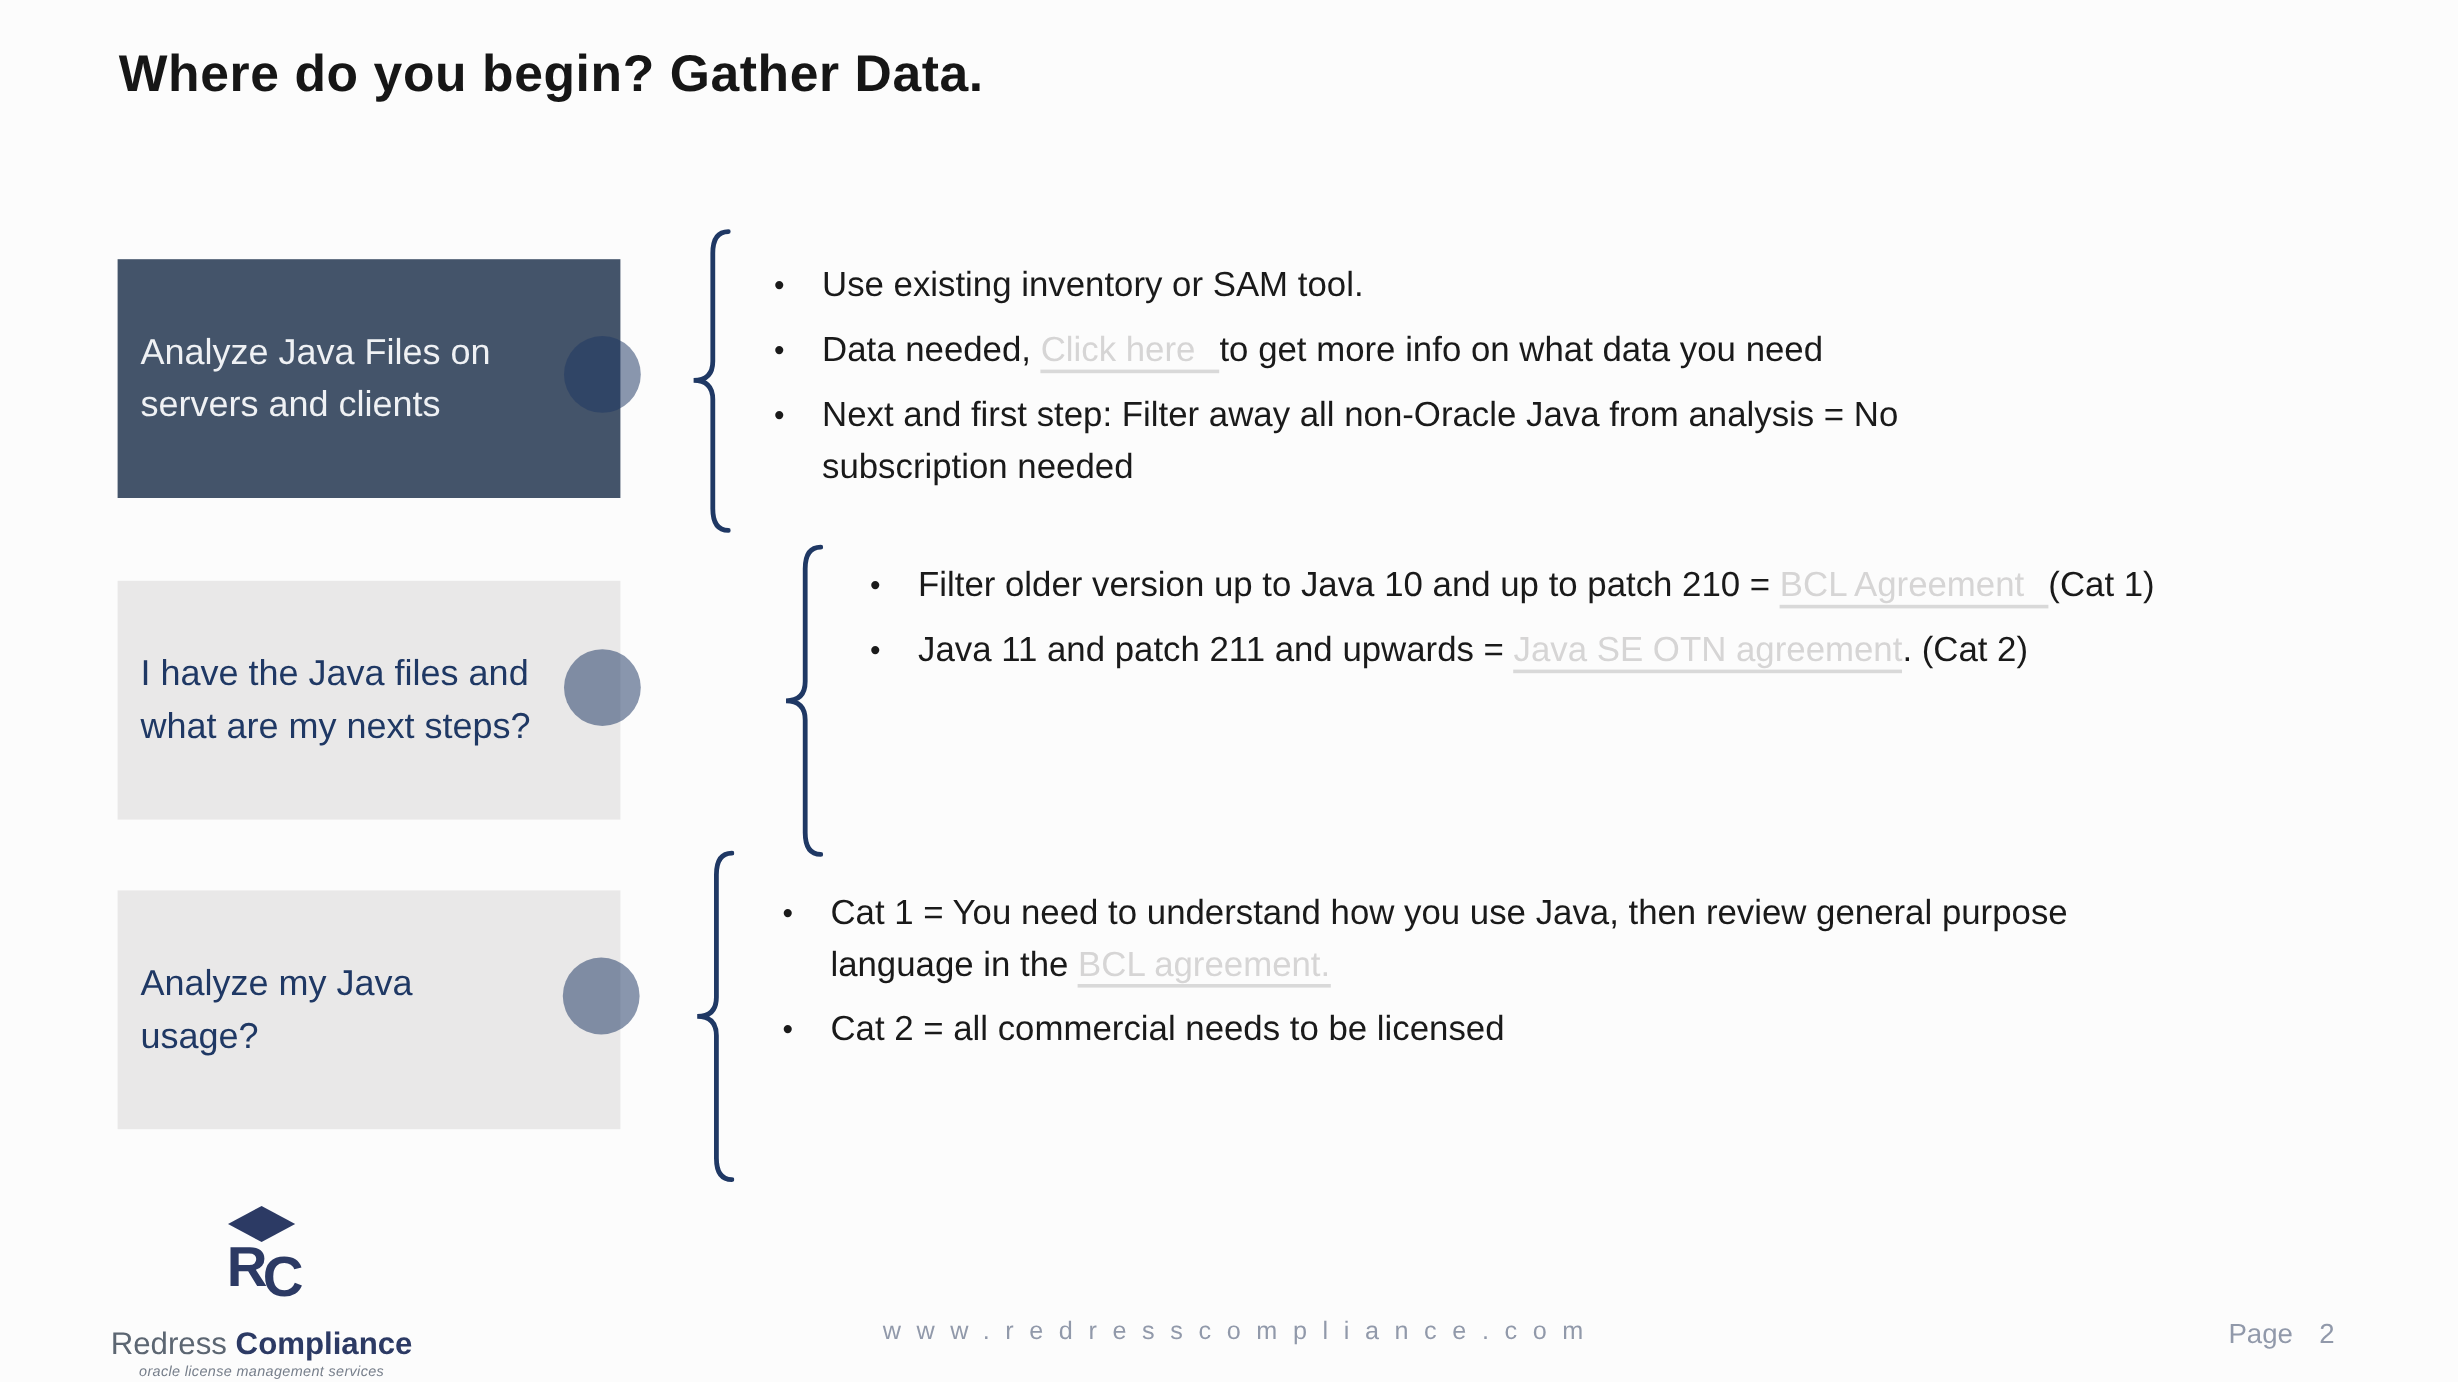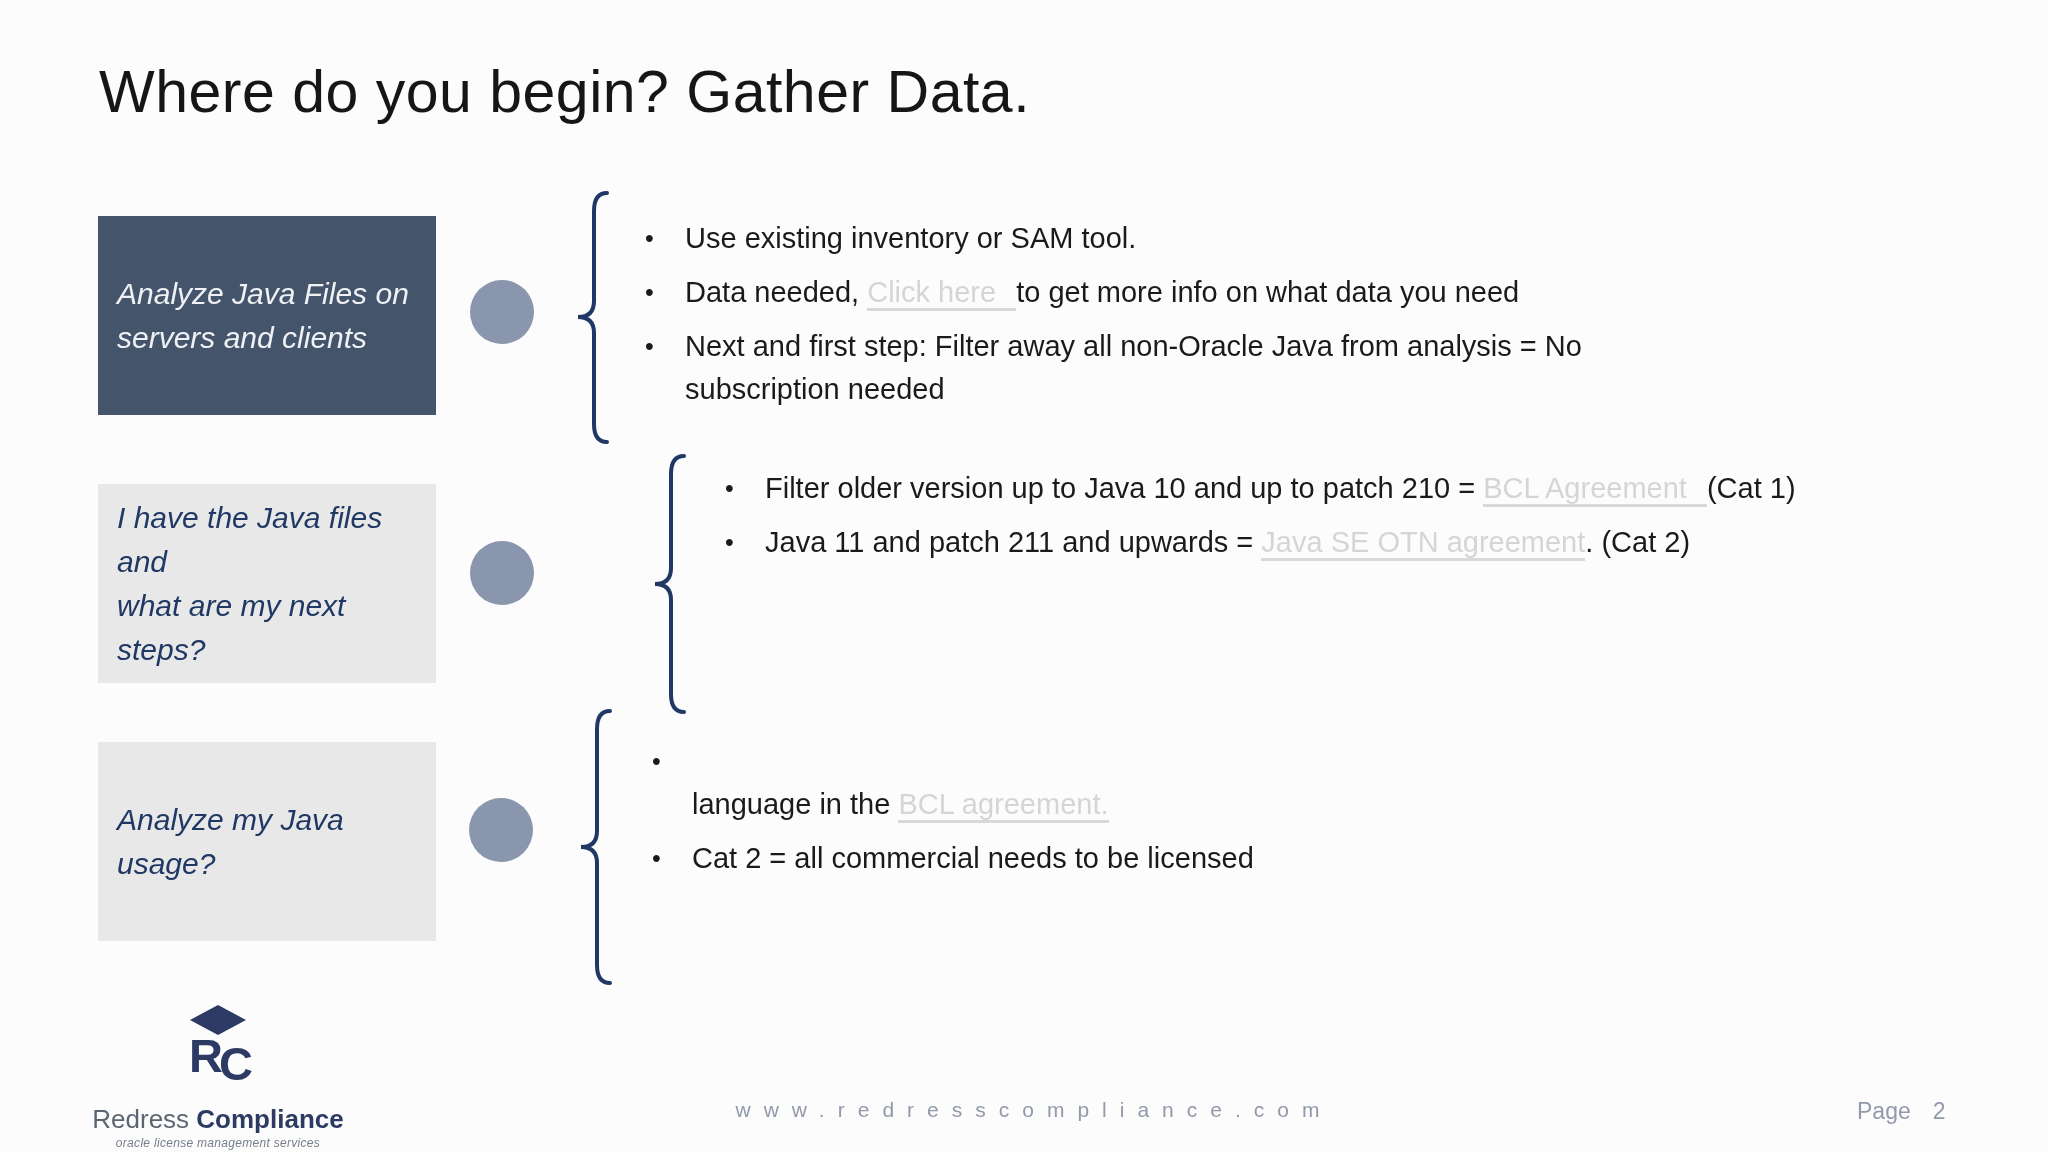--- a/index.html
+++ b/index.html
@@ -7,25 +7,25 @@
     --background:#FCFCFC; --title-text:#161616; --body-text:#1A1A1A;
     --dark-box-bg:#44546A; --dark-box-text:#EFF1F4; --light-box-bg:#E9E8E8;
     --navy:#1F3864; --link-gray:#D6D5D5; --link-underline:#D9D9D9; --footer-gray:#9199AA;
     --brand-light:#5C6672; --brand-bold:#2C3A64; --tagline-gray:#767E8A;
   }
   *{margin:0;padding:0;box-sizing:border-box;}
   html,body{width:2048px;height:1152px;overflow:hidden;}
   body{font-family:"Liberation Sans","DejaVu Sans",sans-serif;background:var(--background);}
   .slide{position:relative;width:2048px;height:1152px;background:var(--background);}
 
-  .slide-title{position:absolute;left:99px;top:38px;font-size:59px;font-weight:400;
-    color:var(--title-text);letter-spacing:0.5px;margin-top:20px;}
+  .slide-title{position:absolute;left:99px;top:38px;font-size:43px;font-weight:700;
+    color:var(--title-text);letter-spacing:0.5px;}
 
-  .step-box{position:absolute;left:98px;width:338px;height:199px;display:flex;
-    align-items:center;padding-left:19px;font-size:30px;line-height:44px;font-style:italic;}
+  .step-box{position:absolute;left:98px;width:419px;height:199px;display:flex;
+    align-items:center;padding-left:19px;font-size:30px;line-height:44px;}
   .step-box.dark{background:var(--dark-box-bg);color:var(--dark-box-text);}
   .step-box.light{background:var(--light-box-bg);color:var(--navy);}
   .box-1{top:216px;} .box-2{top:484px;} .box-3{top:742px;}
 
   .connector-circle{position:absolute;width:64px;height:64px;border-radius:50%;
     background:var(--navy);opacity:0.52;}
   .circle-1{left:470px;top:280px;} .circle-2{left:470px;top:541px;} .circle-3{left:469px;top:798px;}
 
   .brace{position:absolute;}
   .brace svg{display:block;}
@@ -133,21 +133,21 @@
       <span class="btext">
         <span>Java 11 and patch 211 and upwards = </span><a class="glink">Java SE OTN agreement</a><span>. (Cat 2)</span>
       </span>
     </div>
   </div>
 
   <div class="bullet-list list-3">
     <div class="bullet-item">
       <span class="bullet">•</span>
       <span class="btext">
-        <br><span>language in the </span><a class="glink">BCL agreement.</a>
+        <span>Cat 1 = You need to understand how you use Java, then review general purpose</span><br><span>language in the </span><a class="glink">BCL agreement.</a>
       </span>
     </div>
     <div class="bullet-item">
       <span class="bullet">•</span>
       <span class="btext">
         <span>Cat 2 = all commercial needs to be licensed</span>
       </span>
     </div>
   </div>
 

